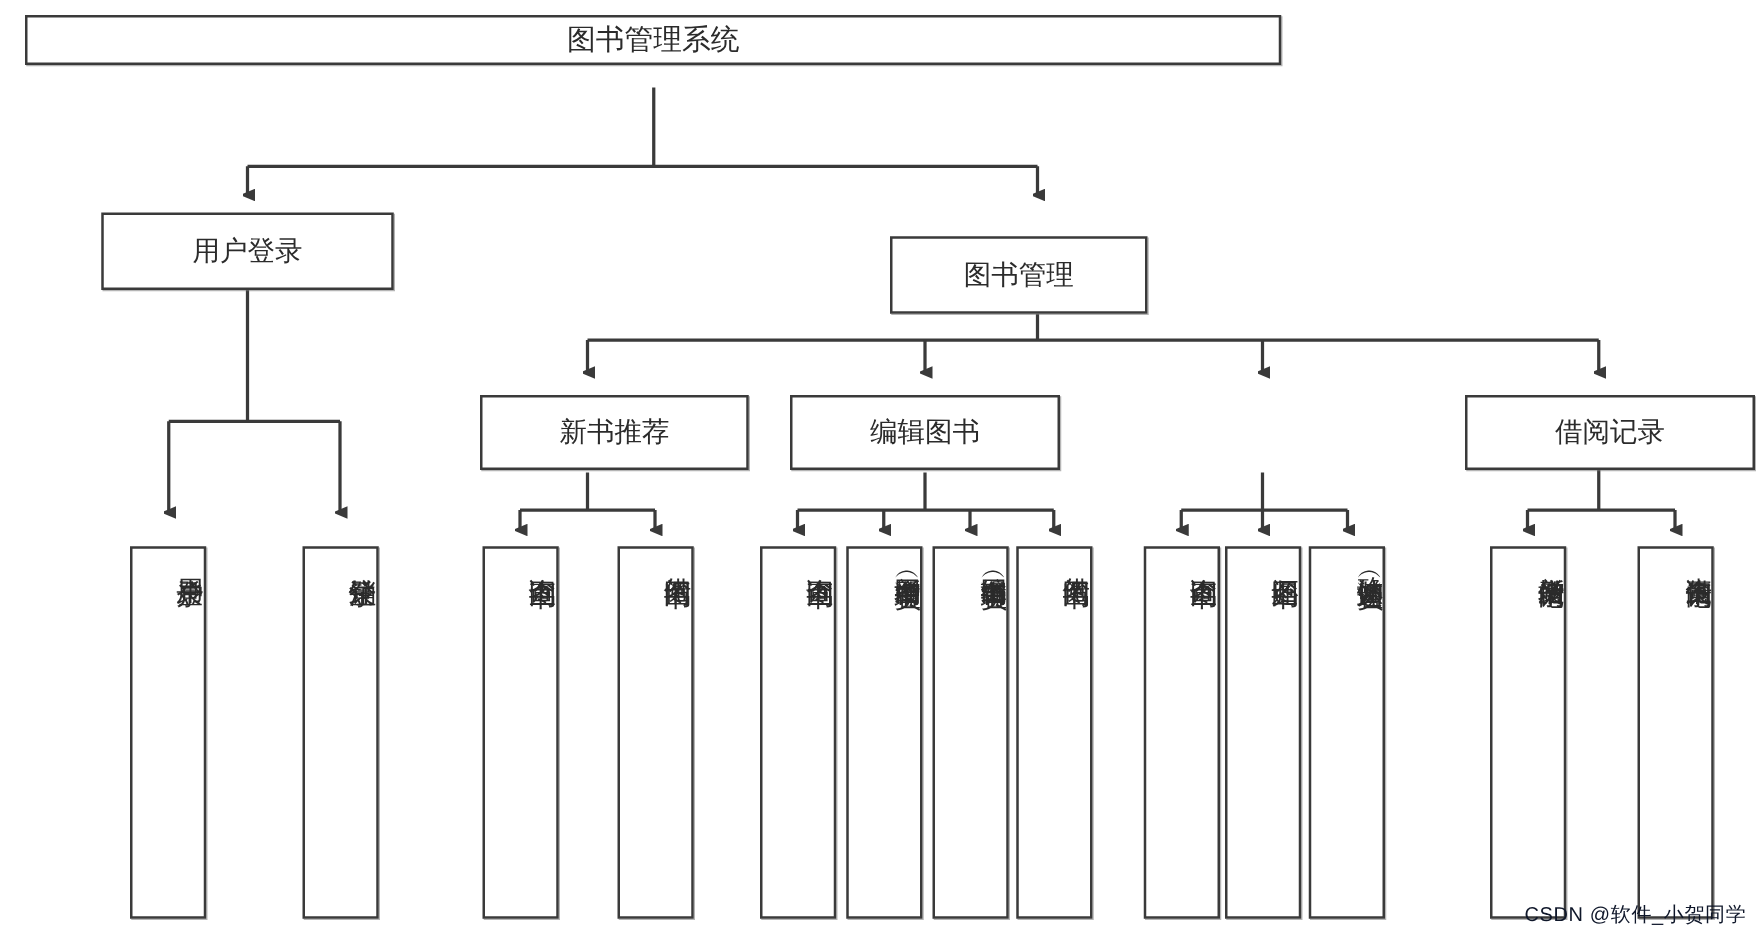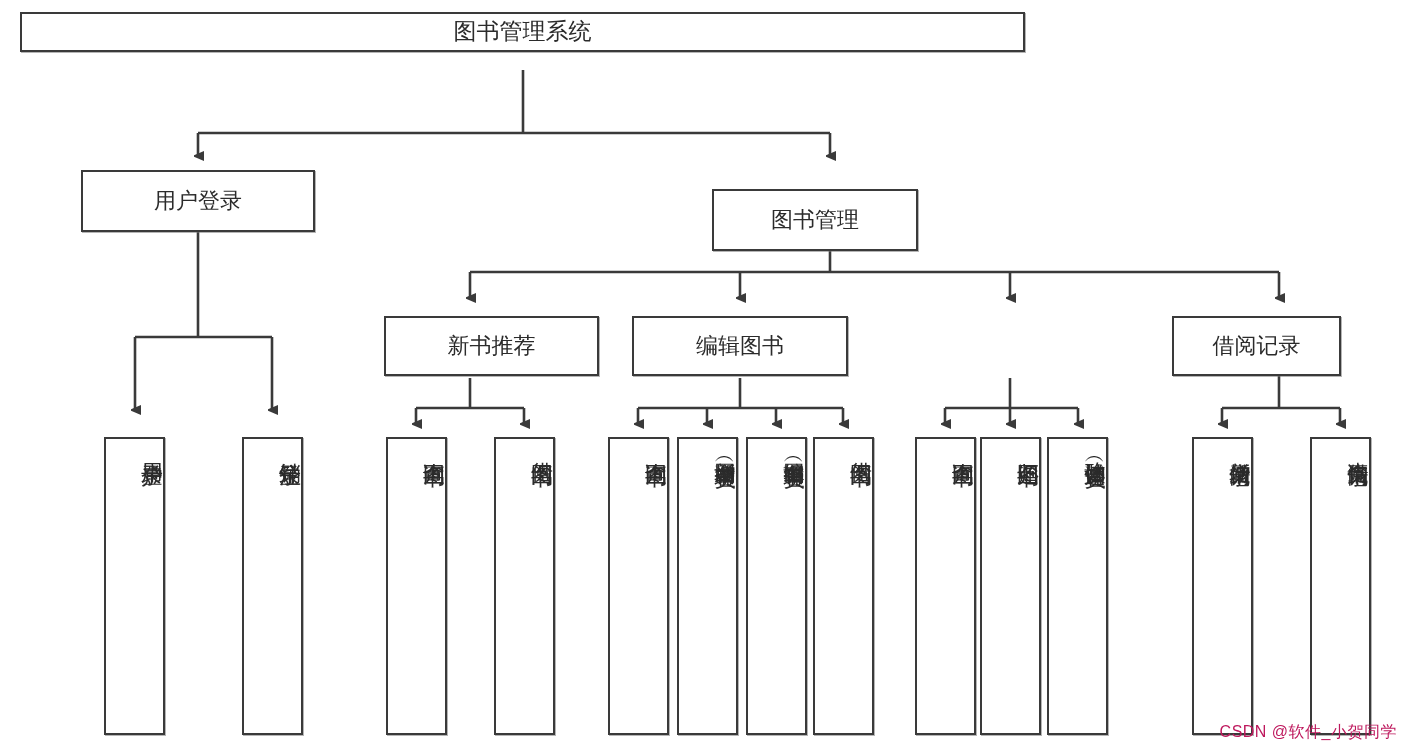--- a/index.html
+++ b/index.html
@@ -61,21 +61,21 @@
     text-align: center;
   }
   .node.vert.tall .label {
     font-size: 21px;
   }
   #watermark {
     position: absolute;
     right: 8px;
     bottom: 4px;
     font-size: 16px;
-    color: #be185d;
+    color: #0f172a;
     letter-spacing: 0.5px;
     white-space: nowrap;
   }
 </style>
 </head>
 <body>
 
 <div id="canvas">
 
   <svg id="wires" viewBox="0 0 1405 747">
@@ -140,21 +140,21 @@
   <div class="node horiz" style="left:712px; top:168px; width:206px; height:62px;margin-top:21px;">
     <span class="label">图书管理</span>
   </div>
 
   <div class="node horiz" style="left:363px; top:316px; width:215px; height:60px;margin-left:21px;">
     <span class="label">新书推荐</span>
   </div>
   <div class="node horiz" style="left:632px; top:316px; width:216px; height:60px;">
     <span class="label">编辑图书</span>
   </div>
-  <div class="node horiz" style="left:1172px; top:316px; width:169px; height:60px;">
+  <div class="node horiz" style="left:1172px; top:316px; width:232px; height:60px;">
     <span class="label">借阅记录</span>
   </div>
 
   <div class="node vert" style="left:104px; top:437px; width:61px; height:298px;">
     <span class="label">用户登录</span>
   </div>
   <div class="node vert" style="left:242px; top:437px; width:61px; height:298px;">
     <span class="label">注销登录</span>
   </div>
 

